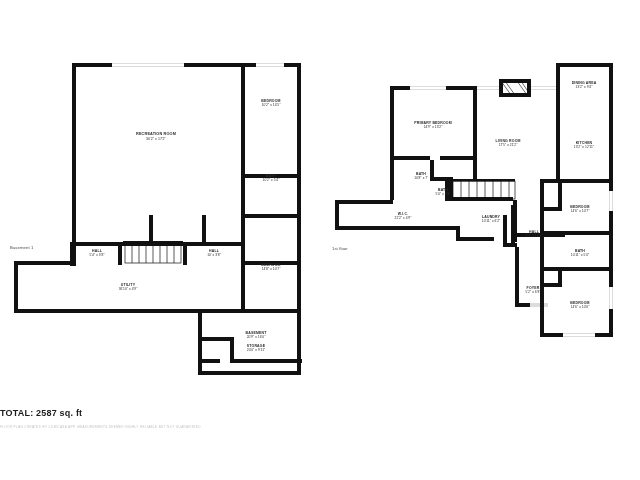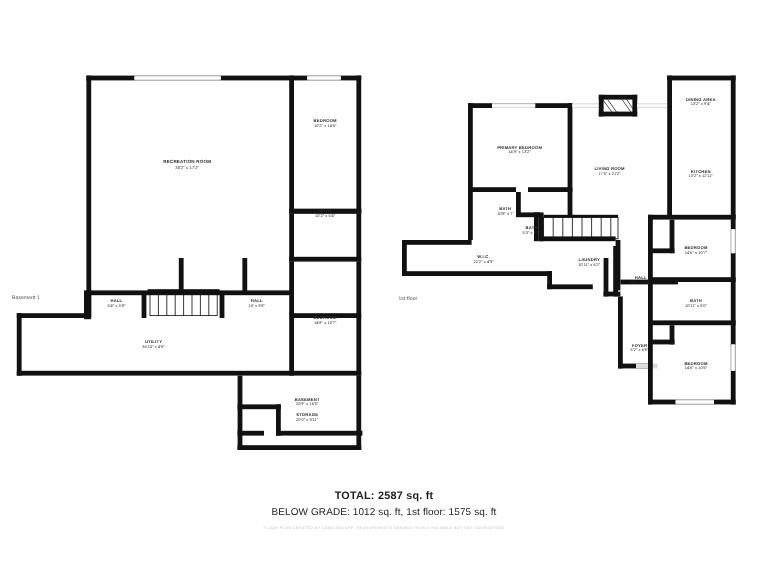--- a/index.html
+++ b/index.html
@@ -51,21 +51,21 @@
   }
   .rlabel.big .nm { font-size: 3.8px; }
   .rlabel.big .dim { font-size: 3.5px; }
 
   
   #summary {
     position: absolute;
     left: 0;
     top: 408px;
     width: 640px;
-    text-align: center;
+    text-align: left;
     color: #1d1d1d;
   }
   #summary .total {
     font-size: 9px;
     font-weight: 700;
     letter-spacing: 0.2px;
     margin-bottom: 2.5px;
   }
   #summary .line {
     font-size: 8.3px;
@@ -327,17 +327,16 @@
     <div class="rlabel" style="left:208px; top:235px;">
       <span class="nm">FOYER</span>
       <span class="dim">5'2" x 6'8"</span>
     </div>
   </div>
 
   <div class="floor-tag" style="left:332px; top:246px;">1st floor</div>
 
   <div id="summary">
     <div class="total">TOTAL: 2587 sq. ft</div>
-    <div class="line">BELOW GRADE: 1012 sq. ft, 1st floor: 1575 sq. ft</div>
     <div class="disclaimer">FLOOR PLAN CREATED BY CUBICASA APP. MEASUREMENTS DEEMED HIGHLY RELIABLE BUT NOT GUARANTEED</div>
   </div>
 
 </div>
 
 </body></html>

